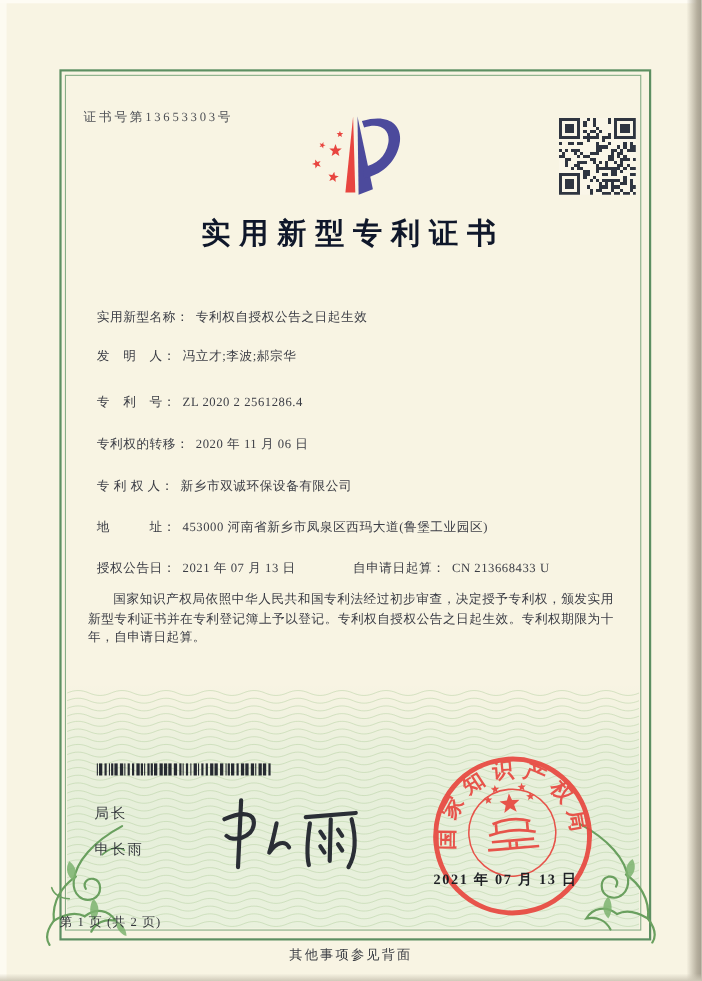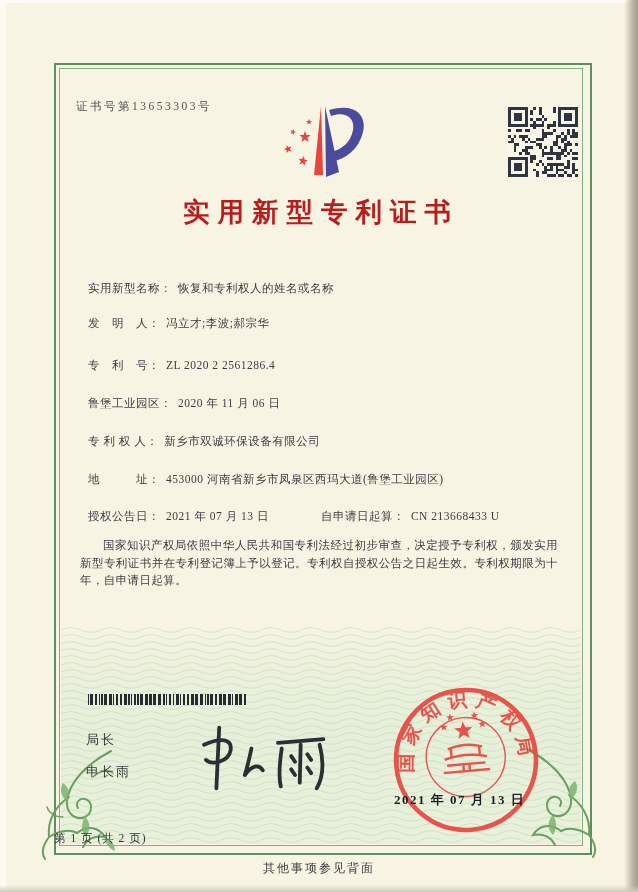--- a/index.html
+++ b/index.html
@@ -16,21 +16,21 @@
   .border-inner{left:59px;top:68px;width:522px;height:776px;border:1px solid #86ad86;z-index:1;}
   
   .band{left:61px;top:622px;width:520px;height:222px;z-index:2;
         background:linear-gradient(180deg,rgba(230,239,218,0) 0,rgba(230,239,218,.75) 55px,var(--band-green) 120px,#e9f1dd 100%);}
   .band svg{position:absolute;left:0;top:0;}
   
   .cert-no{left:76px;top:99px;font-size:11.5px;letter-spacing:2.5px;color:#4e5056;z-index:5;}
   .logo{left:276px;top:101px;z-index:5;}
   .qr{left:508px;top:107px;z-index:5;}
   .title{left:54px;top:194px;width:534px;text-align:center;font-size:26.5px;font-weight:bold;
-         letter-spacing:8px;color:#b91c1c;z-index:5;}
+         letter-spacing:8px;color:#0f172a;z-index:5;}
   .field{left:88px;height:18px;font-size:11.5px;color:#3b3d45;letter-spacing:.5px;z-index:5;white-space:nowrap;}
   .fvalue{margin-left:6px;}
   .pair2{margin-left:52px;}
   .paras{left:80px;top:537px;width:478px;z-index:5;font-size:11.5px;line-height:17.5px;
          color:#3b3d45;letter-spacing:.4px;text-align:justify;}
   .paras p{margin:0 0 5px 0;text-indent:2em;}
   .barcode{left:88px;top:694px;width:164px;height:11px;display:flex;align-items:stretch;z-index:5;}
   .barcode span{background:#262a31;display:block;height:100%;}
   .director-label{left:86px;top:731px;font-size:13px;color:#35383d;z-index:5;
                   font-family:"Liberation Sans","DejaVu Sans",sans-serif;letter-spacing:2px;}
@@ -410,30 +410,30 @@
       <rect x="19" y="24" width="1" height="1"></rect>
       <rect x="21" y="24" width="1" height="1"></rect>
       <rect x="22" y="24" width="1" height="1"></rect>
       <rect x="24" y="24" width="1" height="1"></rect>
     </g>
 </svg>
 
 <div class="abs title">实用新型专利证书</div>
 
 <div class="abs field" style="top:281px">
-  <span>实用新型名称：</span><span class="fvalue">恢复和专利权人的姓名或名称</span>
+  <span>实用新型名称：</span><span class="fvalue">专利权自授权公告之日起生效</span>
 </div>
 <div class="abs field" style="top:316px">
   <span>发　明　人：</span><span class="fvalue">冯立才;李波;郝宗华</span>
 </div>
 <div class="abs field" style="top:358px">
   <span>专　利　号：</span><span class="fvalue">ZL 2020 2 2561286.4</span>
 </div>
 <div class="abs field" style="top:396px">
-  <span>鲁堡工业园区：</span><span class="fvalue">2020 年 11 月 06 日</span>
+  <span>专利权的转移：</span><span class="fvalue">2020 年 11 月 06 日</span>
 </div>
 <div class="abs field" style="top:434px">
   <span>专 利 权 人：</span><span class="fvalue">新乡市双诚环保设备有限公司</span>
 </div>
 <div class="abs field" style="top:472px">
   <span>地　　　址：</span><span class="fvalue">453000 河南省新乡市凤泉区西玛大道(鲁堡工业园区)</span>
 </div>
 <div class="abs field" style="top:509px">
   <span>授权公告日：</span><span class="fvalue">2021 年 07 月 13 日</span><span class="pair2">自申请日起算：</span><span class="fvalue">CN 213668433 U</span>
 </div>

